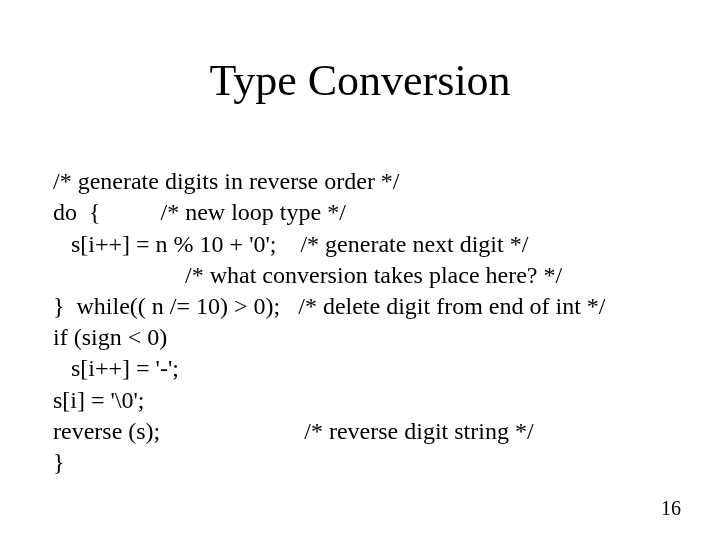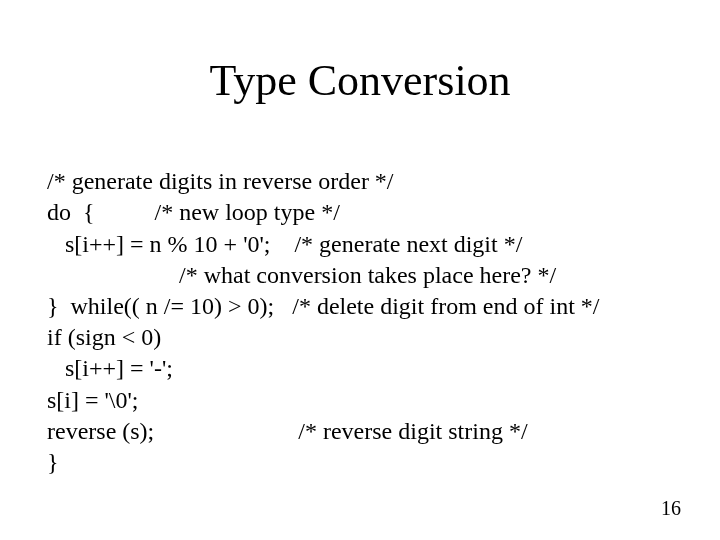--- a/index.html
+++ b/index.html
@@ -23,21 +23,21 @@
     top: 55px;
     left: 0;
     width: 720px;
     text-align: center;
     font-size: 44px;
     font-weight: 400;
   }
   .body {
     position: absolute;
     top: 135px;
-    left: 47px;
+    left: 53px;
     width: 650px;
     font-size: 24px;
     line-height: 1.30;
     white-space: pre;
   }
   .pagenum {
     position: absolute;
     right: 39px;
     bottom: 20px;
     font-size: 20px;

